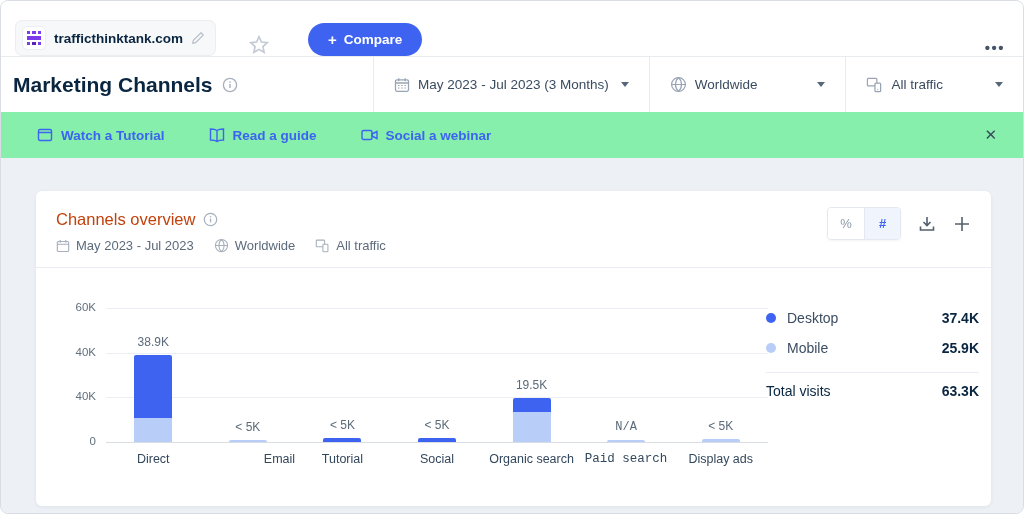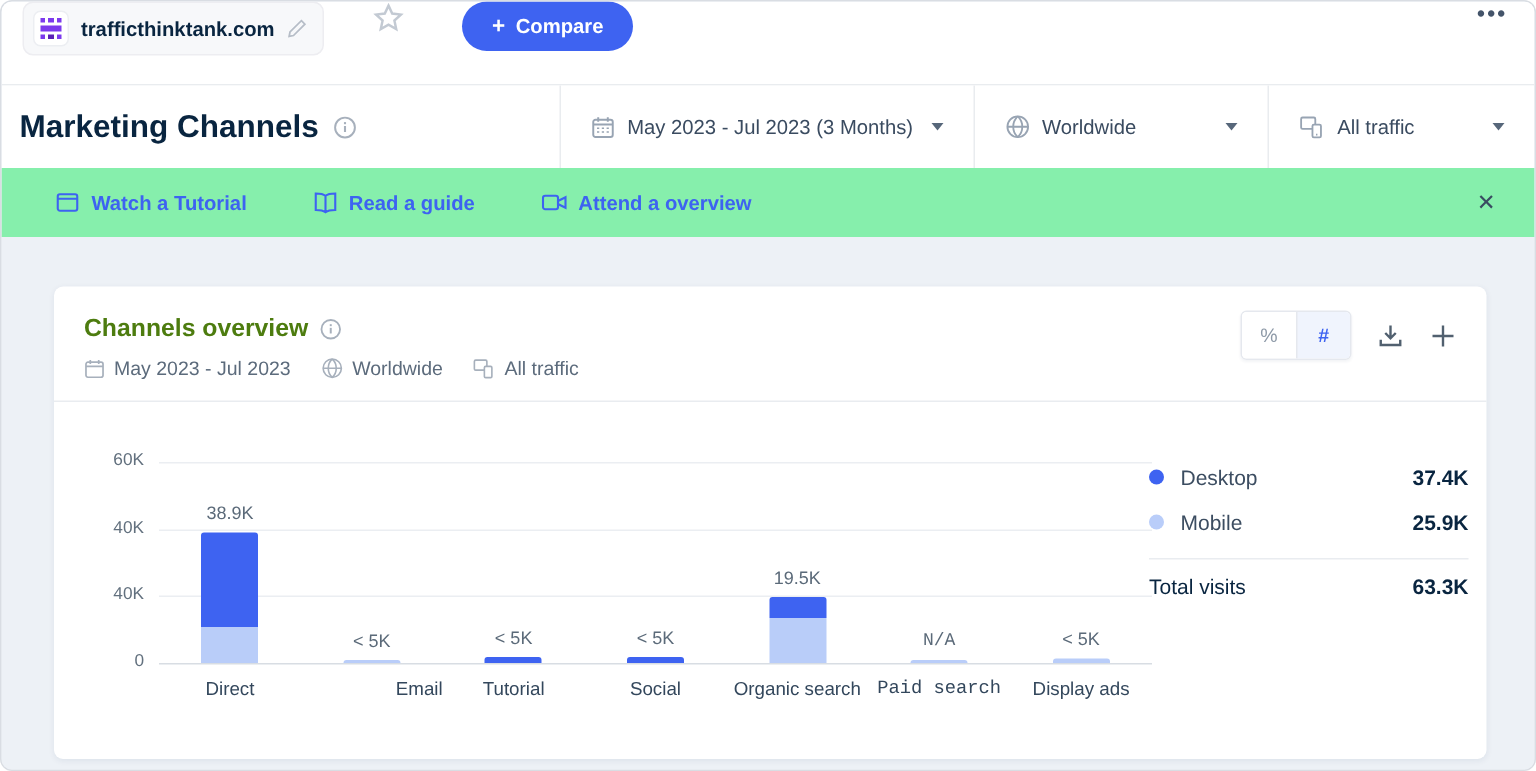--- a/index.html
+++ b/index.html
@@ -1,21 +1,21 @@
 <!DOCTYPE html>
 <html><head>
 <meta charset="utf-8">
 <style>
   * { margin:0; padding:0; box-sizing:border-box; }
   body { font-family:"Liberation Sans", sans-serif; background:#fff; }
   .screen { width:1024px; height:514px; border:1px solid #d9dde3; border-radius:8px;
             overflow:hidden; background:#edf1f6; position:relative; }
 
   
-  .topbar { height:56px; background:#fff; display:flex; align-items:flex-start;
+  .topbar { height:56px; background:#fff; display:flex; align-items:flex-end;
             padding:0 18px 0 14px; border-bottom:1px solid #e9ecef;gap:20px; }
   .domain-chip { display:flex; align-items:center; gap:8px; background:#f7f8fa;
                  border:1px solid #ededf1; border-radius:7px; padding:5px 10px 5px 6px; cursor:pointer; }
   .favicon { width:24px; height:24px; background:#fff; border:1px solid #eceef2; border-radius:5px;
              display:flex; align-items:center; justify-content:center; }
   .domain-text { font-size:13.5px; font-weight:bold; color:#092540; }
   .pencil { color:#b6bdc7; display:flex; }
   .star-btn { margin-left:12px; display:flex; cursor:pointer; }
   .compare-btn { margin-left:18px; background:#3e63f1; color:#fff; border:none; border-radius:18px;
                  padding:9px 20px; font-size:13.5px; font-weight:bold; font-family:inherit;
@@ -38,21 +38,21 @@
   .banner { height:46px; background:#86efac; display:flex; align-items:center; padding:0 22px 0 36px; }
   .banner-link { display:flex; align-items:center; gap:8px; color:#3d63f1; font-size:13.5px;
                  font-weight:bold; cursor:pointer; margin-right:44px; }
   .banner-close { margin-left:auto; color:#394b61; font-size:15px; cursor:pointer; padding:4px; }
 
   
   .main { position:relative; height:357px; background:#edf1f6; }
   .card { position:absolute; left:35px; top:33px; width:955px; height:315px; background:#fff;
           border-radius:6px; box-shadow:0 1px 4px rgba(20,40,80,.07); }
   .card-title-row { display:flex; align-items:center; gap:8px; padding:19px 0 0 20px; }
-  .card-title { font-size:16.5px; font-weight:bold; color:#4d7c0f; }
+  .card-title { font-size:16.5px; font-weight:normal; color:#c2410c; }
   .card-subtitle { display:flex; align-items:center; gap:6px; padding:9px 0 0 20px;
                    font-size:13px; color:#5c6b7c; }
   .sub-sep { width:8px; }
   .card-divider { border-top:1px solid #e9ecf0; margin-top:14px; }
   .card-controls { position:absolute; top:16px; right:20px; display:flex; align-items:center; gap:16px; }
   .toggle-group { display:flex; border:1px solid #e5e8ee; border-radius:4px; overflow:hidden;
                   box-shadow:0 1px 2px rgba(20,40,80,.05); }
   .toggle-btn { width:36px; height:31px; background:#fff; border:none; font-family:inherit;
                 font-size:13px; color:#8d99a7; cursor:pointer; }
   .toggle-btn.active { background:#f0f4fd; color:#3e63f1; font-weight:bold; border-left:1px solid #e5e8ee; }
@@ -172,21 +172,21 @@
       <svg width="16" height="16" viewBox="0 0 16 16" fill="none" stroke="#3d63f1" stroke-width="1.4">
         <path d="M8 3.5C6.5 2.3 4.5 2 1.5 2v11c3 0 5 .3 6.5 1.5 1.5-1.2 3.5-1.5 6.5-1.5V2c-3 0-5 .3-6.5 1.5zM8 3.5v11"></path>
       </svg>
       <span>Read a guide</span>
     </span>
     <span class="banner-link">
       <svg width="17" height="16" viewBox="0 0 17 16" fill="none" stroke="#3d63f1" stroke-width="1.4">
         <rect x="1" y="3.5" width="10" height="9" rx="1.5"></rect>
         <path d="M11 7l5-2.5v7L11 9z"></path>
       </svg>
-      <span>Attend a overview</span>
+      <span>Social a webinar</span>
     </span>
     <span class="banner-close">✕</span>
   </div>
 
   <div class="main">
     <div class="card">
 
       <div class="card-title-row">
         <span class="card-title">Channels overview</span>
         <span>

